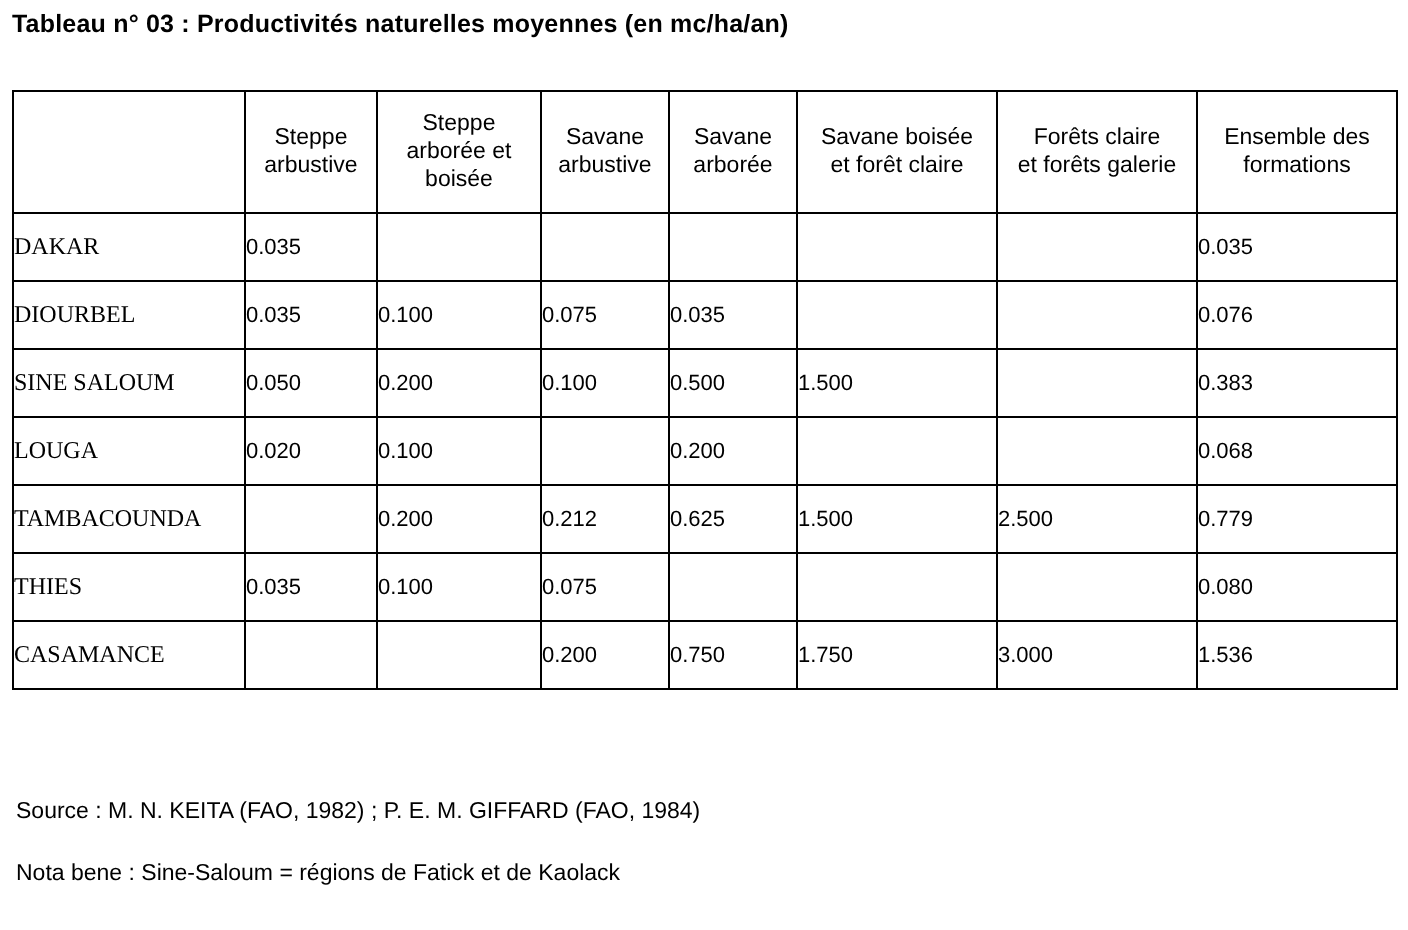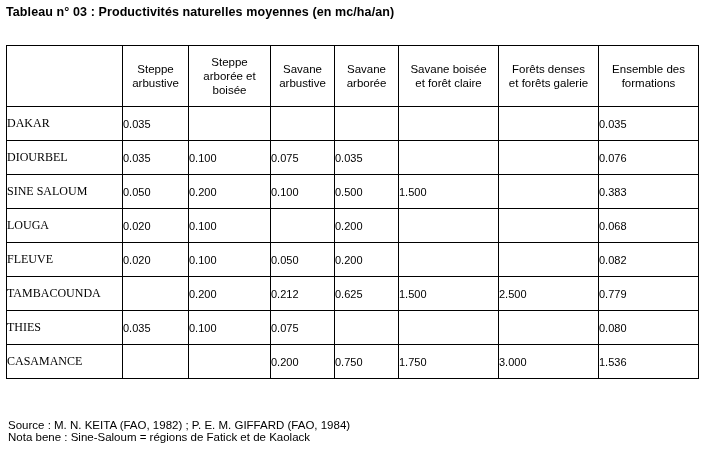--- a/index.html
+++ b/index.html
@@ -70,21 +70,20 @@
   td.num {
     text-align: left;
     font-size: 11px;
   }
   .source {
     position: absolute;
     left: 8px;
     top: 400px;
     font-size: 11.5px;
     white-space: nowrap;
-    margin-top: 19px;
   }
   .nota1 {
     position: absolute;
     left: 8px;
     top: 431px;
     font-size: 11.5px;
     white-space: nowrap;
   }
   .nota2 {
     position: absolute;
@@ -130,21 +129,21 @@
         </th>
         <th>
           <span>Savane</span><br>
           <span>arborée</span>
         </th>
         <th>
           <span>Savane boisée</span><br>
           <span>et forêt claire</span>
         </th>
         <th>
-          <span>Forêts denses</span><br>
+          <span>Forêts claire</span><br>
           <span>et forêts galerie</span>
         </th>
         <th>
           <span>Ensemble des</span><br>
           <span>formations</span>
         </th>
       </tr>
     </thead>
     <tbody>
       <tr>
@@ -179,30 +178,20 @@
       </tr>
       <tr>
         <td class="rowlabel">LOUGA</td>
         <td class="num">0.020</td>
         <td class="num">0.100</td>
         <td class="num"></td>
         <td class="num">0.200</td>
         <td class="num"></td>
         <td class="num"></td>
         <td class="num">0.068</td>
-      </tr>
-      <tr>
-        <td class="rowlabel">FLEUVE</td>
-        <td class="num">0.020</td>
-        <td class="num">0.100</td>
-        <td class="num">0.050</td>
-        <td class="num">0.200</td>
-        <td class="num"></td>
-        <td class="num"></td>
-        <td class="num">0.082</td>
       </tr>
       <tr>
         <td class="rowlabel">TAMBACOUNDA</td>
         <td class="num"></td>
         <td class="num">0.200</td>
         <td class="num">0.212</td>
         <td class="num">0.625</td>
         <td class="num">1.500</td>
         <td class="num">2.500</td>
         <td class="num">0.779</td>

